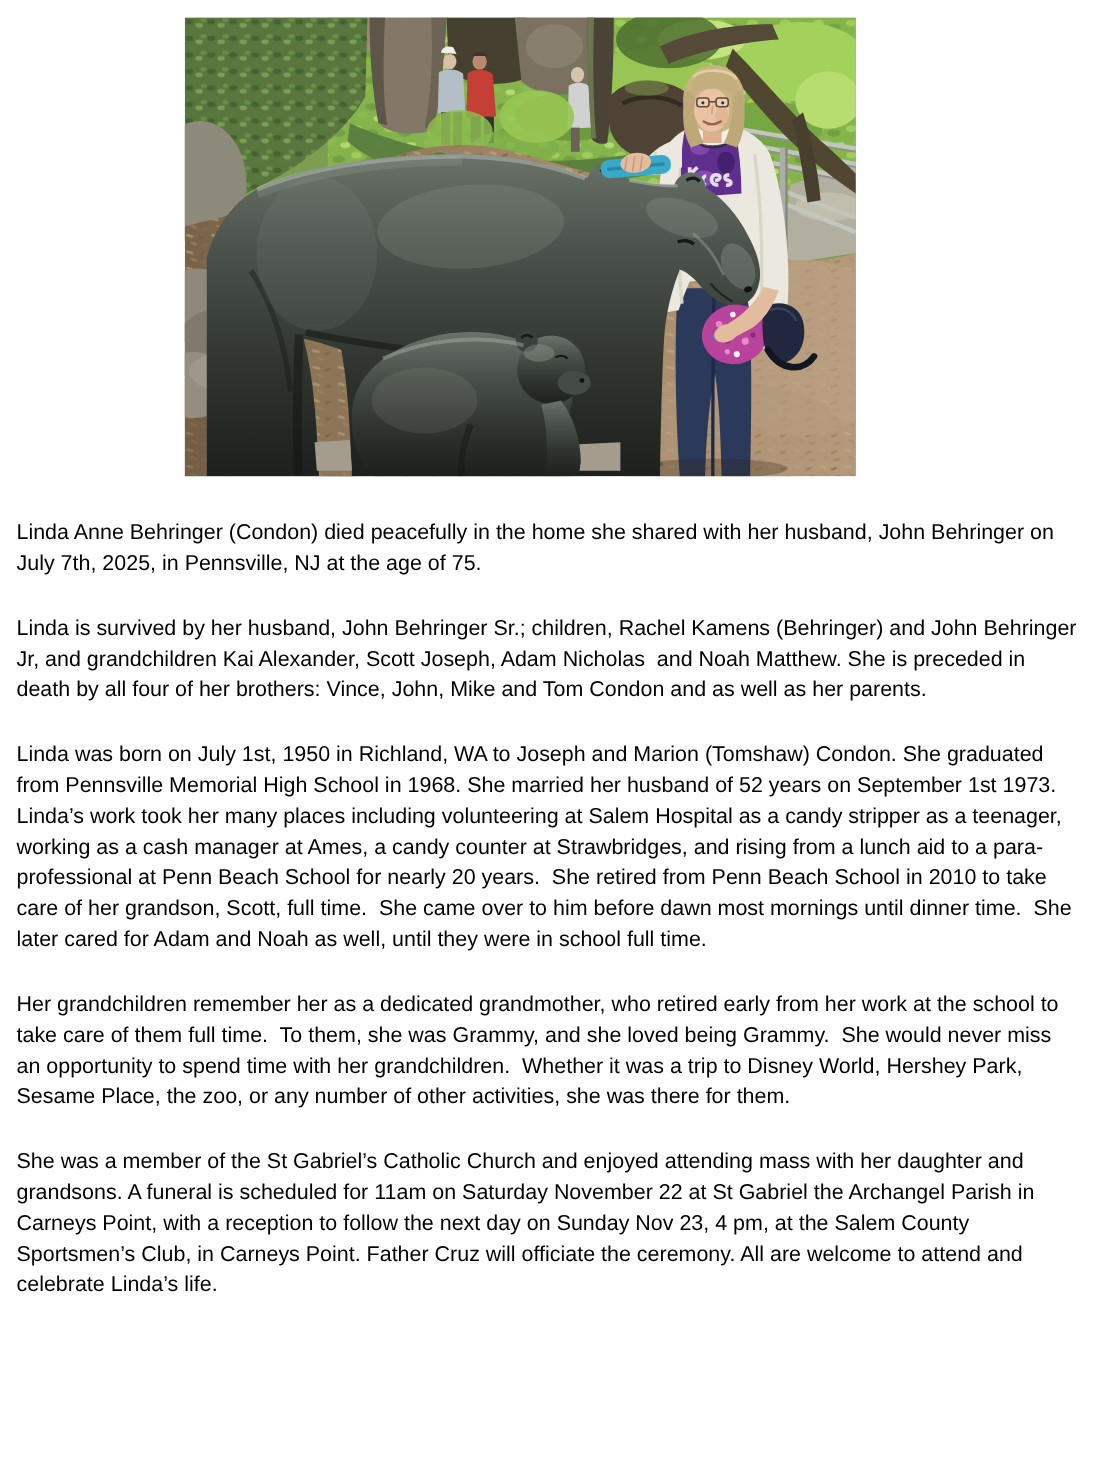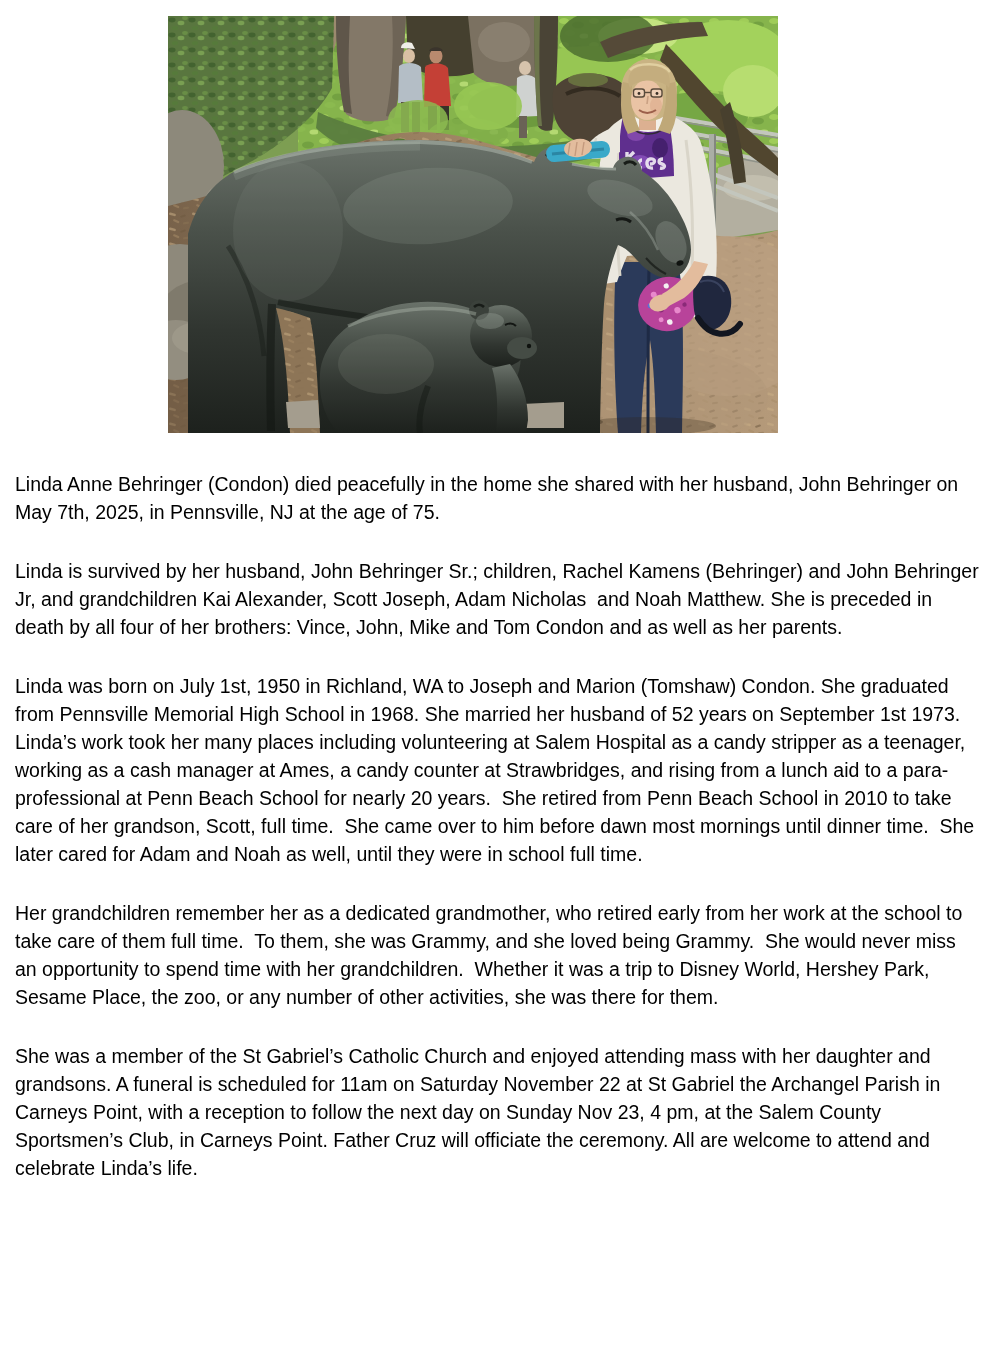--- a/index.html
+++ b/index.html
@@ -276,20 +276,20 @@
         <g stroke="#c49a7e" stroke-width="1.4" fill="none">
           <path d="M 402,127 L 400,139"></path>
             <path d="M 409,126 L 407,140"></path>
             <path d="M 416,126 L 414,139"></path>
         </g>
       </g>
     </svg>
   </figure>
 
   <section class="article">
-    <p>Linda Anne Behringer (Condon) died peacefully in the home she shared with her husband, John Behringer on May 7th, 2025, in Pennsville, NJ at the age of 75.</p>
+    <p>Linda Anne Behringer (Condon) died peacefully in the home she shared with her husband, John Behringer on July 7th, 2025, in Pennsville, NJ at the age of 75.</p>
     <p>Linda is survived by her husband, John Behringer Sr.; children, Rachel Kamens (Behringer) and John Behringer Jr, and grandchildren Kai Alexander, Scott Joseph, Adam Nicholas  and Noah Matthew. She is preceded in death by all four of her brothers: Vince, John, Mike and Tom Condon and as well as her parents.</p>
     <p>Linda was born on July 1st, 1950 in Richland, WA to Joseph and Marion (Tomshaw) Condon. She graduated from Pennsville Memorial High School in 1968. She married her husband of 52 years on September 1st 1973.  Linda’s work took her many places including volunteering at Salem Hospital as a candy stripper as a teenager, working as a cash manager at Ames, a candy counter at Strawbridges, and rising from a lunch aid to a para-professional at Penn Beach School for nearly 20 years.  She retired from Penn Beach School in 2010 to take care of her grandson, Scott, full time.  She came over to him before dawn most mornings until dinner time.  She later cared for Adam and Noah as well, until they were in school full time.</p>
     <p>Her grandchildren remember her as a dedicated grandmother, who retired early from her work at the school to take care of them full time.  To them, she was Grammy, and she loved being Grammy.  She would never miss an opportunity to spend time with her grandchildren.  Whether it was a trip to Disney World, Hershey Park, Sesame Place, the zoo, or any number of other activities, she was there for them.</p>
     <p>She was a member of the St Gabriel’s Catholic Church and enjoyed attending mass with her daughter and grandsons. A funeral is scheduled for 11am on Saturday November 22 at St Gabriel the Archangel Parish in Carneys Point, with a reception to follow the next day on Sunday Nov 23, 4 pm, at the Salem County Sportsmen’s Club, in Carneys Point. Father Cruz will officiate the ceremony. All are welcome to attend and celebrate Linda’s life.</p>
   </section>
 
 </main>
 
 </body></html>

